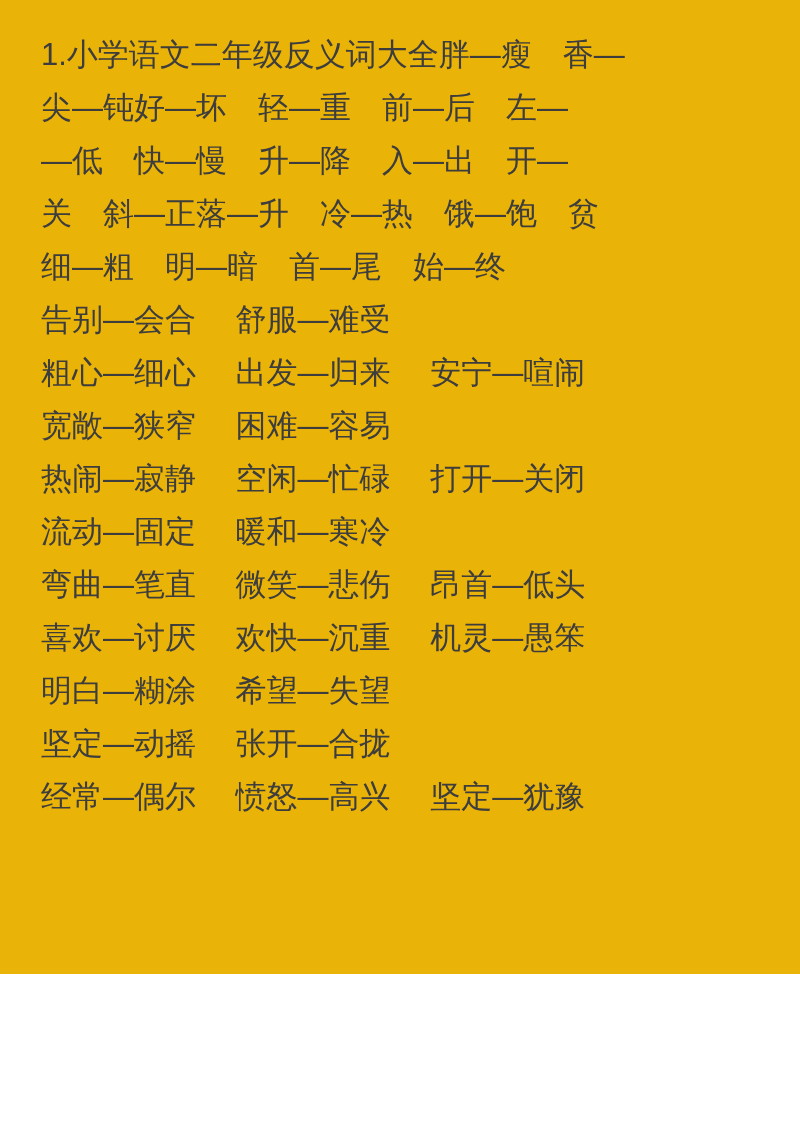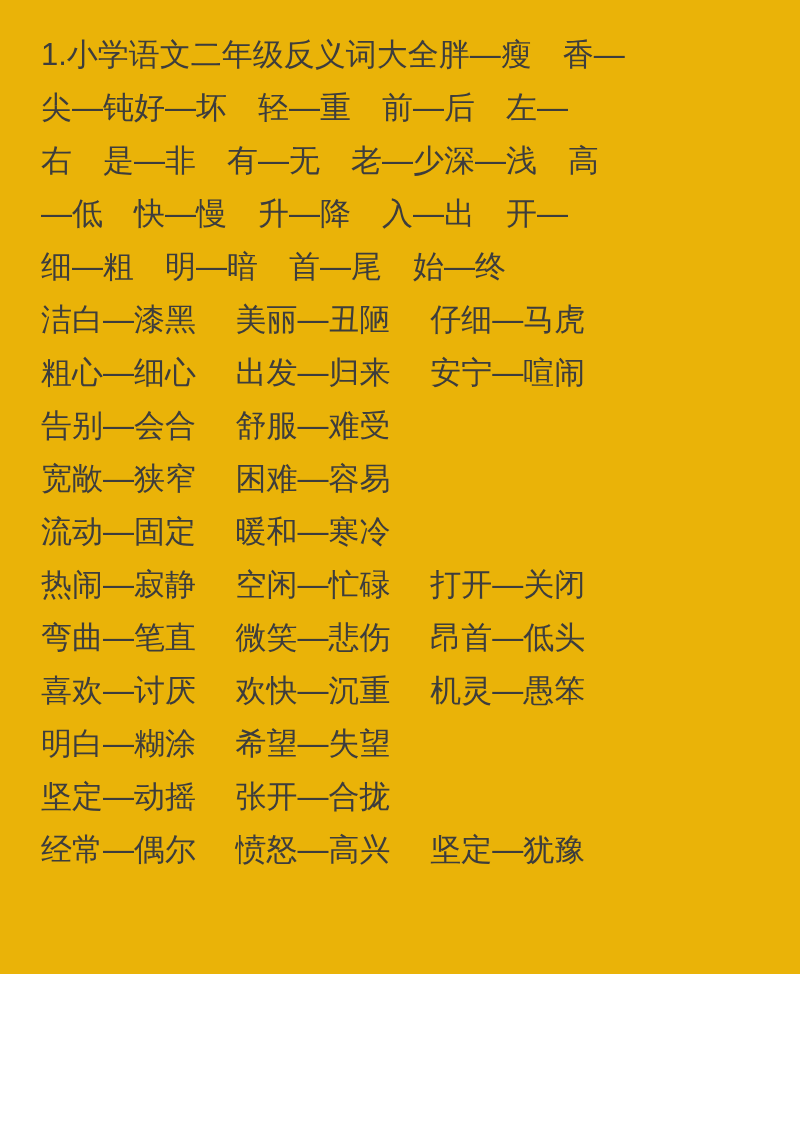--- a/index.html
+++ b/index.html
@@ -30,27 +30,26 @@
     letter-spacing: 0px;
     -webkit-font-smoothing: antialiased;
   }
 </style>
 </head>
 <body>
 
 <div class="doc-page">
   <div class="text-line">1.小学语文二年级反义词大全胖—瘦　香—</div>
   <div class="text-line">尖—钝好—坏　轻—重　前—后　左—</div>
-  <div class="text-line">右　是—非　有—无　老—少深—浅　高</div>
   <div class="text-line">—低　快—慢　升—降　入—出　开—</div>
+  <div class="text-line">关　斜—正落—升　冷—热　饿—饱　贫</div>
   <div class="text-line">细—粗　明—暗　首—尾　始—终</div>
-  <div class="text-line">洁白—漆黑　 美丽—丑陋　 仔细—马虎</div>
+  <div class="text-line">告别—会合　 舒服—难受</div>
   <div class="text-line">粗心—细心　 出发—归来　 安宁—喧闹</div>
-  <div class="text-line">告别—会合　 舒服—难受</div>
   <div class="text-line">宽敞—狭窄　 困难—容易</div>
+  <div class="text-line">热闹—寂静　 空闲—忙碌　 打开—关闭</div>
   <div class="text-line">流动—固定　 暖和—寒冷</div>
-  <div class="text-line">热闹—寂静　 空闲—忙碌　 打开—关闭</div>
   <div class="text-line">弯曲—笔直　 微笑—悲伤　 昂首—低头</div>
   <div class="text-line">喜欢—讨厌　 欢快—沉重　 机灵—愚笨</div>
   <div class="text-line">明白—糊涂　 希望—失望</div>
   <div class="text-line">坚定—动摇　 张开—合拢</div>
   <div class="text-line">经常—偶尔　 愤怒—高兴　 坚定—犹豫</div>
 </div>
 
 </body></html>

